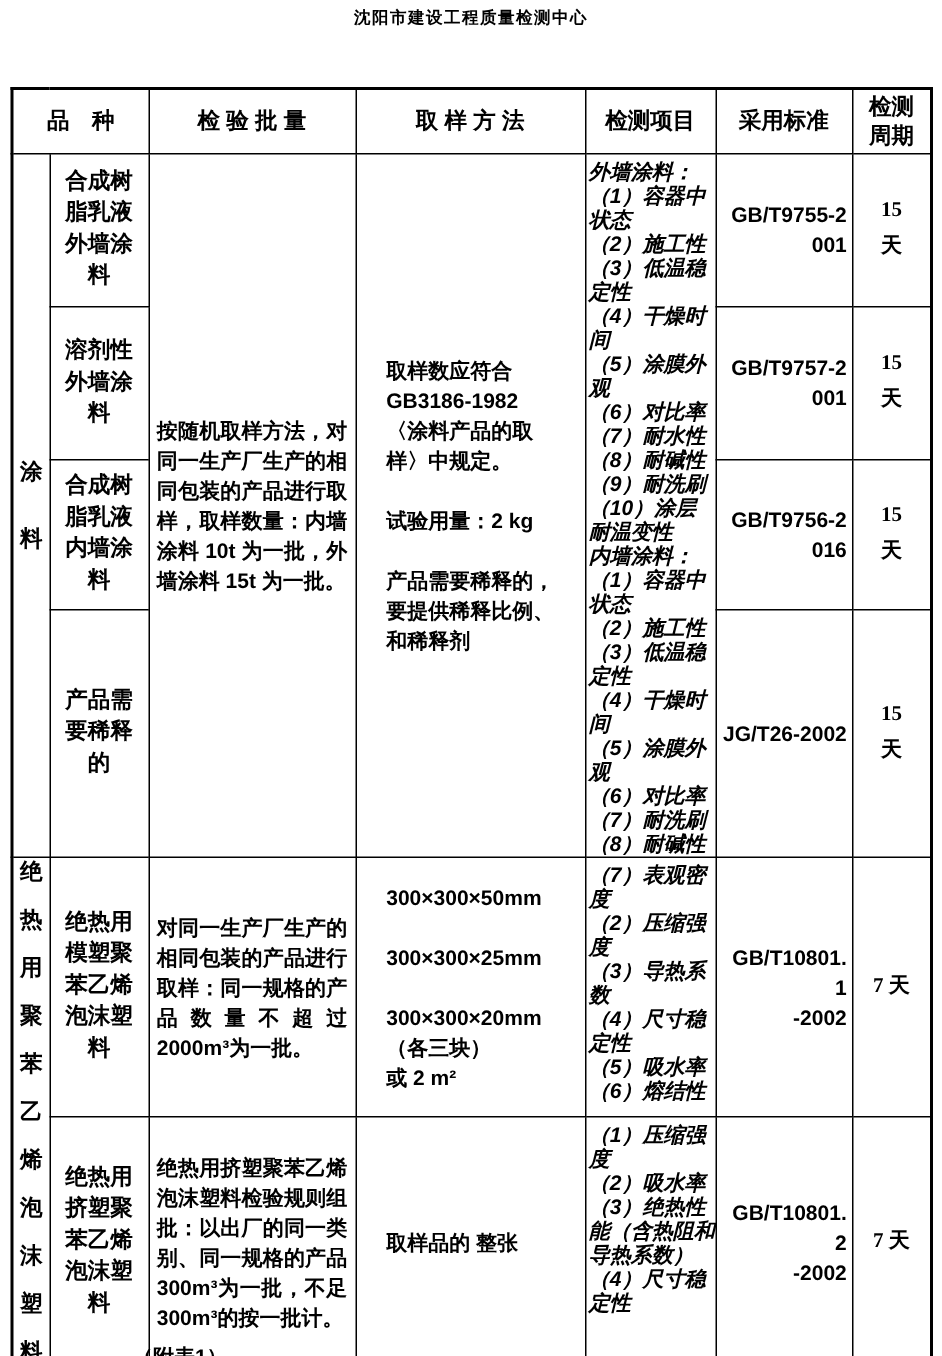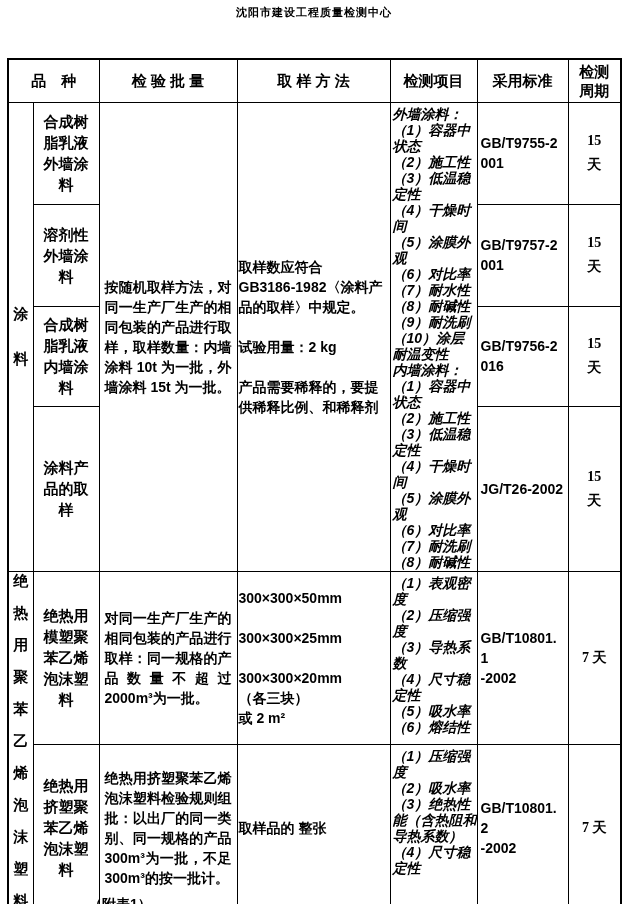--- a/index.html
+++ b/index.html
@@ -25,28 +25,28 @@
   tr.h-r4 { height:163px; }
   tr.h-r5 { height:168px; }
   tr.h-r6 { height:162px; }
 
   td.vertcell { text-align:center; font-size:15px; }
   .vert { display:flex; flex-direction:column; align-items:center;
           justify-content:center; height:100%; }
   .vert-coat { gap:26px; }
   .vert-foam { gap:13px; }
 
-  td.variety { text-align:center; font-size:15px; line-height:21px; padding:0 9px; }
+  td.variety { text-align:center; font-size:15px; line-height:21px; padding:0 9px;font-family:Liberation Mono, monospace; }
   td.batch   { font-size:14px; line-height:20px; text-align:justify;
                padding:2px 5px; white-space:pre-wrap; }
   td.sampling{ font-size:14px; line-height:20px; text-align:left;
-               padding:2px 1px; white-space:pre-wrap; }
+               padding:2px 20px; white-space:pre-wrap; }
   td.items   { font-size:14px; line-height:16px; text-align:left;
                padding:3px 0 1px 2px; white-space:pre-wrap; vertical-align:top;font-style:italic; }
-  td.standard{ font-size:14px; line-height:20px; text-align:left;
+  td.standard{ font-size:14px; line-height:20px; text-align:right;
                padding:2px 3px; white-space:pre-wrap; word-break:break-all; }
   td.period  { font-size:14px; line-height:24px; text-align:center; white-space:pre-wrap;font-family:Liberation Serif, serif; }
 
   .cutoff { position:absolute; left:88px; top:897px; font-size:14px; line-height:14px; }
 </style>
 </head>
 <body>
 
 <div class="page">
 
@@ -124,21 +124,21 @@
     </tr>
 
     <tr class="h-r3">
       <td class="variety">合成树脂乳液内墙涂料</td>
       <td class="standard">GB/T9756-2016</td>
       <td class="period">15
 天</td>
     </tr>
 
     <tr class="h-r4">
-      <td class="variety">涂料产品的取样</td>
+      <td class="variety">产品需要稀释的</td>
       <td class="standard">JG/T26-2002</td>
       <td class="period">15
 天</td>
     </tr>
 
     <tr class="h-r5">
       <td class="vertcell" rowspan="2">
         <div class="vert vert-foam">
               <span>绝</span>
               <span>热</span>
@@ -155,21 +155,21 @@
       </td>
       <td class="variety">绝热用模塑聚苯乙烯泡沫塑料</td>
       <td class="batch">对同一生产厂生产的相同包装的产品进行取样：同一规格的产品数量不超过2000m³为一批。</td>
       <td class="sampling">300×300×50mm
 
 300×300×25mm
 
 300×300×20mm
 （各三块）
 或 2 m²</td>
-      <td class="items">（1）表观密度
+      <td class="items">（7）表观密度
 （2）压缩强度
 （3）导热系数
 （4）尺寸稳定性
 （5）吸水率
 （6）熔结性</td>
       <td class="standard">GB/T10801.1
 -2002</td>
       <td class="period">7 天</td>
     </tr>
 

